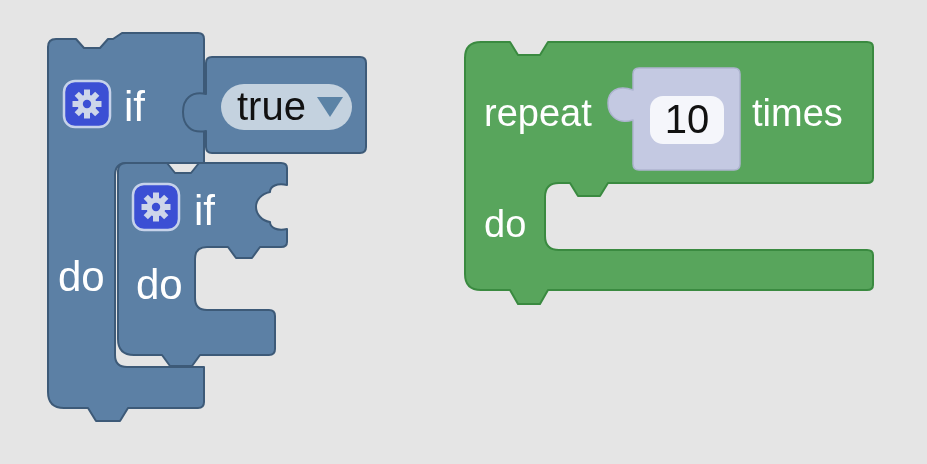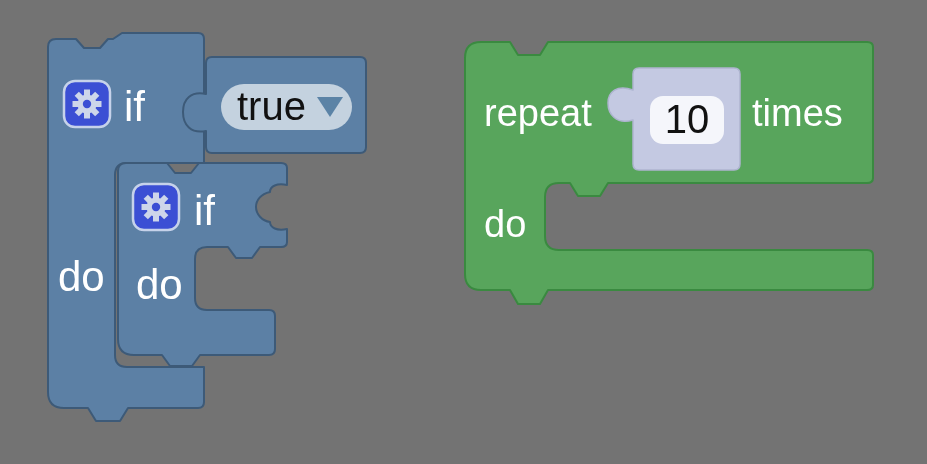--- a/index.html
+++ b/index.html
@@ -8,21 +8,21 @@
     background: #ffffff;
     width: 927px;
     height: 464px;
     overflow: hidden;
     font-family: "Liberation Sans", sans-serif;
   }
   .workspace {
     position: relative;
     width: 927px;
     height: 464px;
-    background: #737373;
+    background: #e5e5e5;
   }
   svg text {
     font-family: "Liberation Sans", sans-serif;
     user-select: none;
   }
   .block-label { fill: #ffffff; }
   .field-text  { fill: #111111; }
 </style>
 </head>
 <body>

